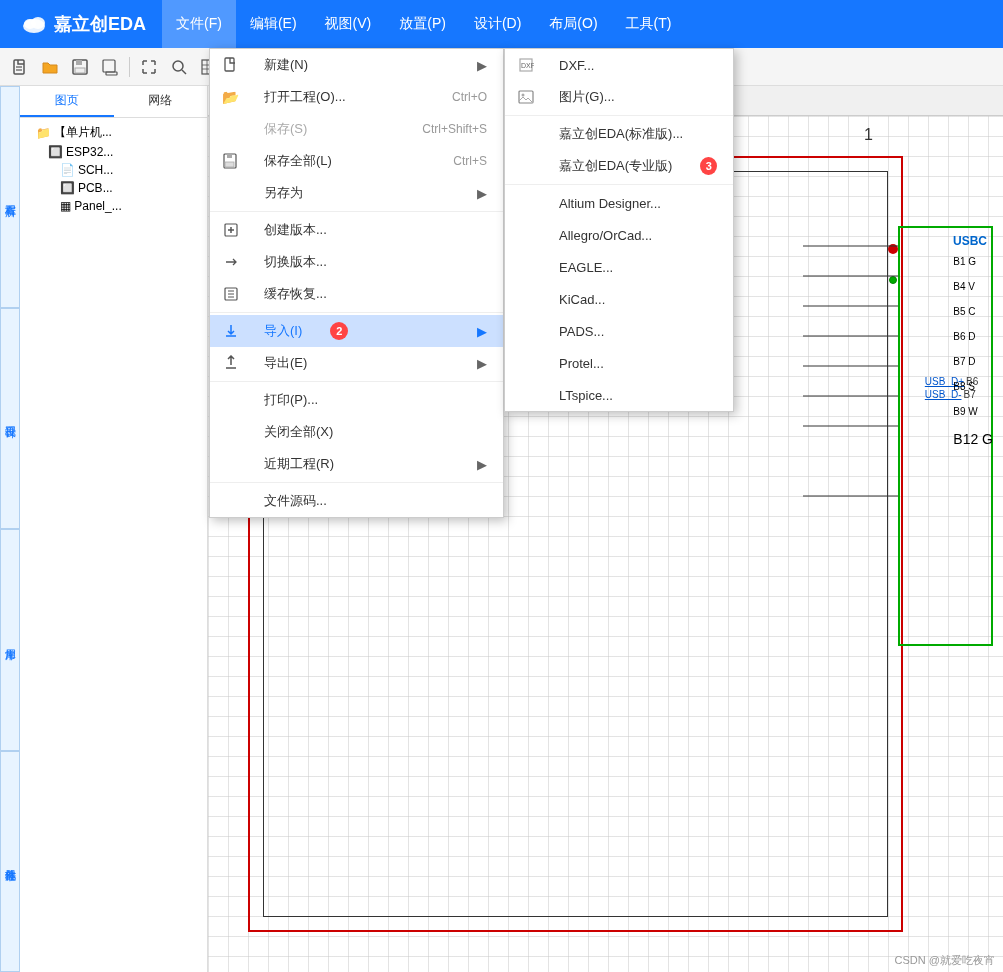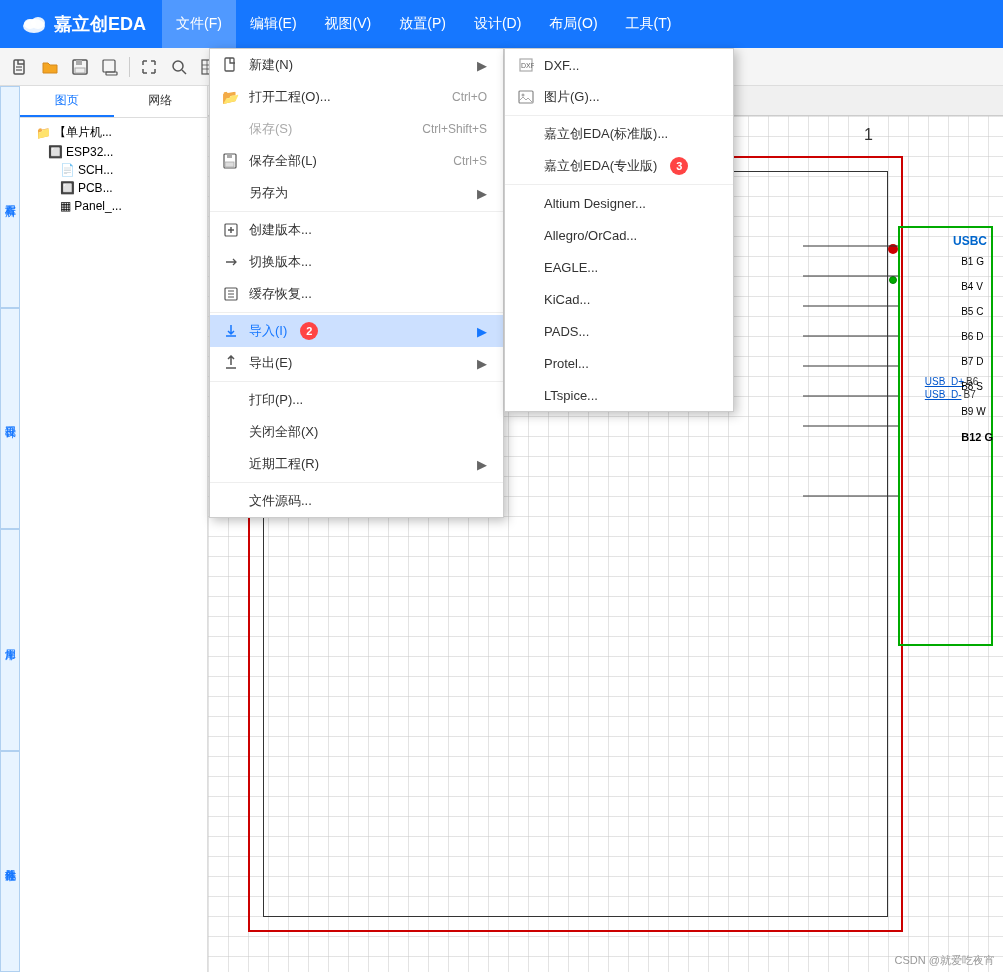--- a/index.html
+++ b/index.html
@@ -205,21 +205,21 @@
       background-size: 20px 20px;
       position: absolute;
       top: 0; left: 0;
     }
     .dropdown-item {
       display: flex;
       align-items: center;
       padding: 7px 16px 7px 12px;
       cursor: pointer;
       color: #333;
-      gap: 9px;
+      gap: 24px;
       position: relative;
       white-space: nowrap;
     }
     .dropdown-item:hover, .dropdown-item.highlighted {
       background: #e6f0ff;
     }
     .dropdown-item.disabled {
       color: #aaa;
       cursor: default;
     }
@@ -495,21 +495,21 @@
       </div>
 
       <div style="position:absolute; right:10px; top:140px; display:flex; flex-direction:column; gap:14px;">
         <span style="font-size:10px;">B1 G</span>
         <span style="font-size:10px;">B4 V</span>
         <span style="font-size:10px;">B5 C</span>
         <span style="font-size:10px;">B6 D</span>
         <span style="font-size:10px;">B7 D</span>
         <span style="font-size:10px;">B8 S</span>
         <span style="font-size:10px;">B9 W</span>
-        <span style="font-size:11px;font-weight:bold;">B12 G</span>
+        <span style="font-size:14px;">B12 G</span>
       </div>
 
       <svg style="position:absolute; right:100px; top:100px; width:100px; height:400px;">
         <line x1="0" y1="30" x2="95" y2="30" stroke="#333" stroke-width="1"></line>
         <line x1="0" y1="60" x2="95" y2="60" stroke="#333" stroke-width="1"></line>
         <line x1="0" y1="90" x2="95" y2="90" stroke="#333" stroke-width="1"></line>
         <line x1="0" y1="120" x2="95" y2="120" stroke="#333" stroke-width="1"></line>
         <line x1="0" y1="150" x2="95" y2="150" stroke="#333" stroke-width="1"></line>
         <line x1="0" y1="180" x2="95" y2="180" stroke="#333" stroke-width="1"></line>
         <line x1="0" y1="210" x2="95" y2="210" stroke="#333" stroke-width="1"></line>

